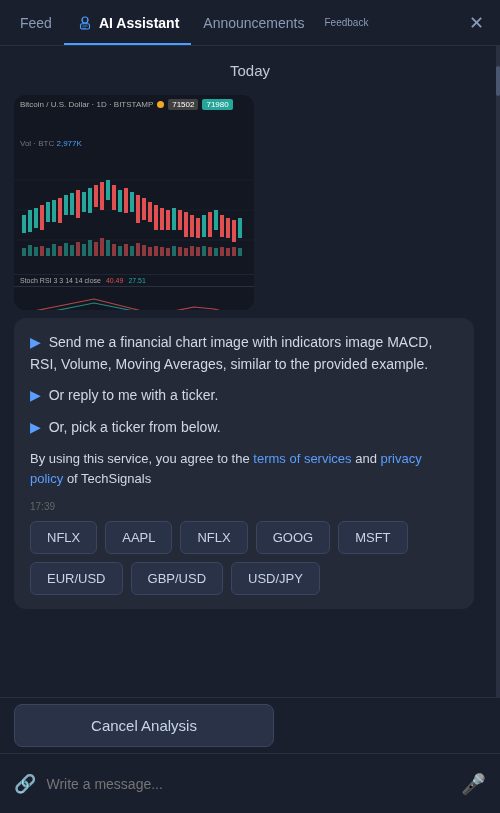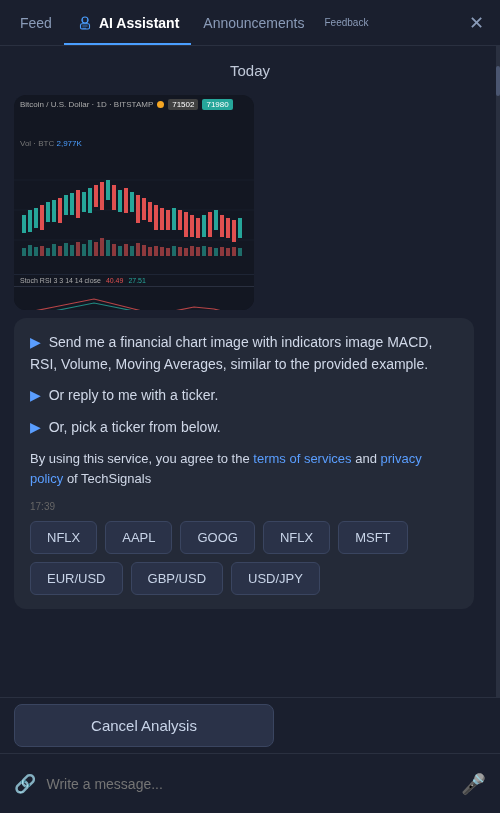--- a/index.html
+++ b/index.html
@@ -400,22 +400,22 @@
       <span class="italic-text"> </span>
       <a class="link-text">privacy policy</a>
       <span class="italic-text"> </span>
       <span class="italic-text">of TechSignals</span>
     </p>
     <div class="timestamp">17:39</div>
 
     <div class="ticker-row">
       <button class="ticker-btn">NFLX</button>
       <button class="ticker-btn">AAPL</button>
+      <button class="ticker-btn">NFLX</button>
       <button class="ticker-btn">GOOG</button>
-      <button class="ticker-btn">NFLX</button>
       <button class="ticker-btn">MSFT</button>
     </div>
 
     <div class="ticker-row" style="margin-top:8px;">
       <button class="ticker-btn">EUR/USD</button>
       <button class="ticker-btn">GBP/USD</button>
       <button class="ticker-btn">USD/JPY</button>
     </div>
   </div>
 

